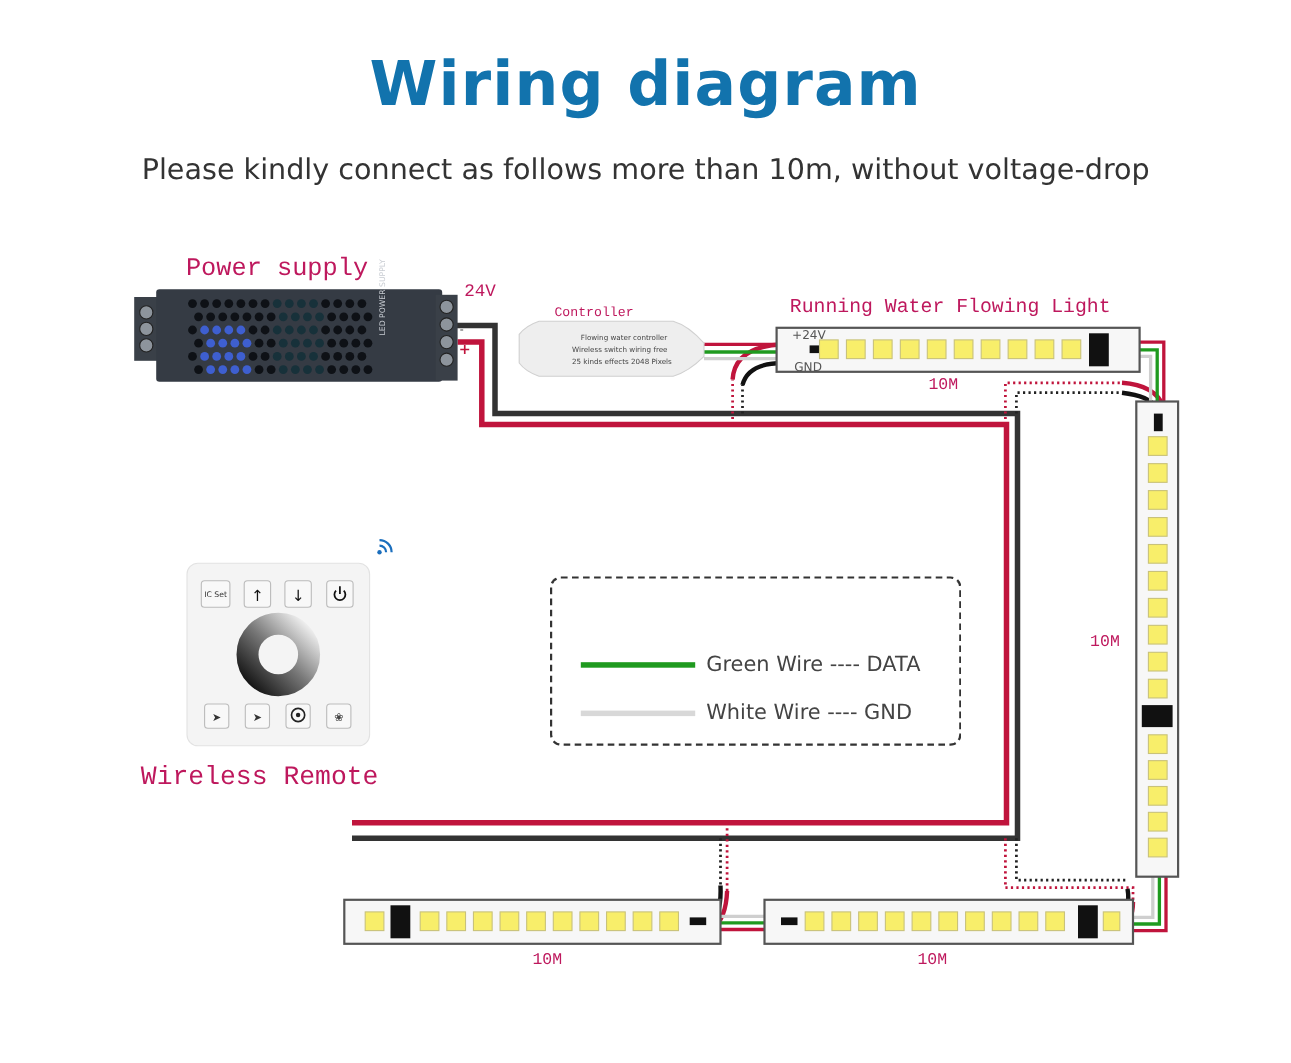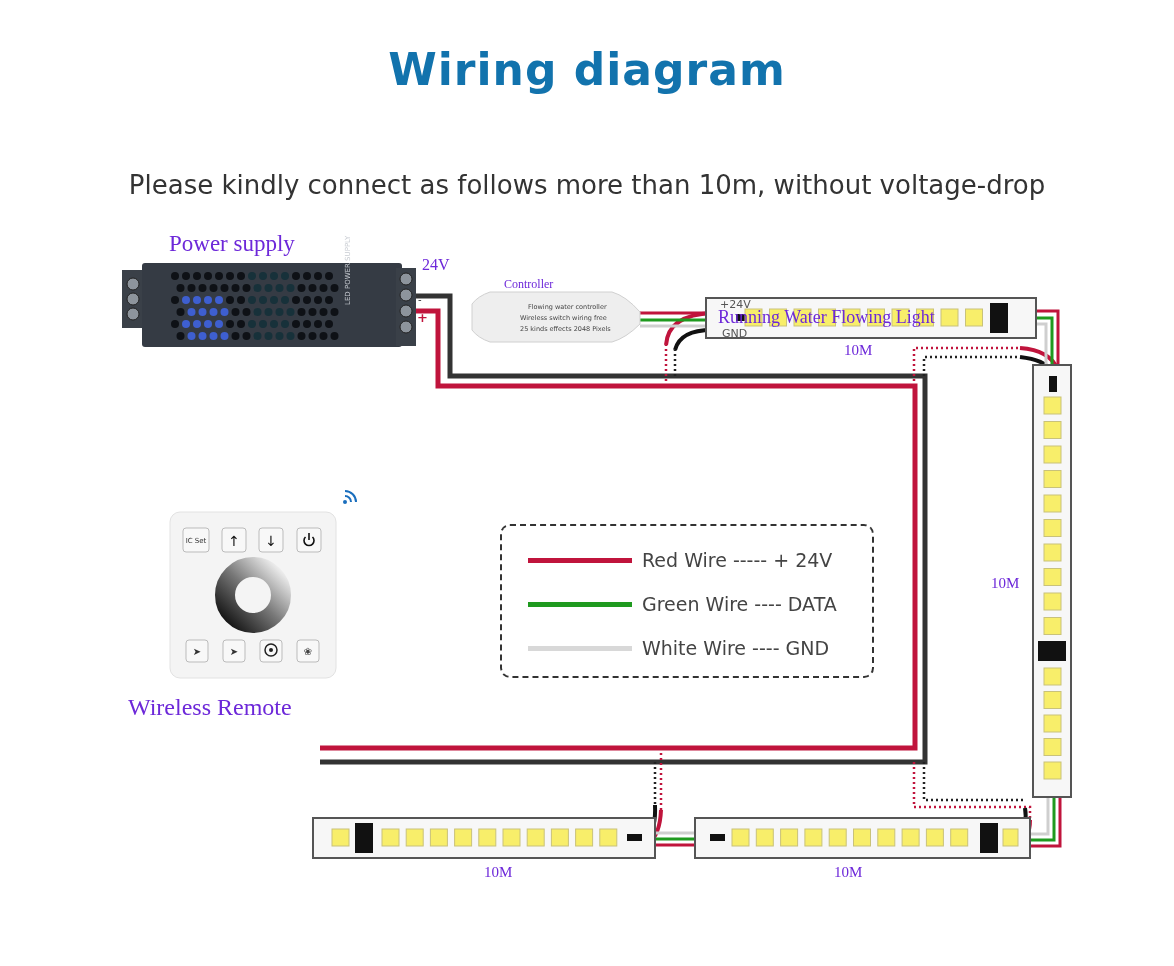--- a/index.html
+++ b/index.html
@@ -1,19 +1,19 @@
 <!DOCTYPE html>
 <html><head>
 <meta charset="utf-8">
 <style>
   html, body { margin:0; padding:0; background:#ffffff; }
   body { width:1174px; height:966px; position:relative; overflow:hidden; font-family:"DejaVu Sans", sans-serif; }
-  .title { position:absolute; left:0; width:1174px; top:44px; text-align:center; font-family:"DejaVu Sans", sans-serif; font-weight:bold; font-size:44px; color:#1273ad; letter-spacing:1px; }
-  .subtitle { position:absolute; left:0; width:1174px; top:140px; text-align:center; font-family:"DejaVu Sans", sans-serif; font-size:26px; color:#333333;margin-top:30px; }
-  .label { position:absolute; font-family:Liberation Serif, serif; color:#6d28d9; white-space:nowrap; }
+  .title { position:absolute; left:0; width:1174px; top:44px; text-align:center; font-family:"DejaVu Sans", sans-serif; font-weight:bold; font-size:56px; color:#1273ad; letter-spacing:1px; }
+  .subtitle { position:absolute; left:0; width:1174px; top:140px; text-align:center; font-family:"DejaVu Sans", sans-serif; font-size:26px; color:#333333; }
+  .label { position:absolute; font-family:Liberation Mono, monospace; color:#be185d; white-space:nowrap; }
   svg#diagram { position:absolute; left:0; top:0; }
   .legend { position:absolute; left:500px; top:524px; width:374px; height:154px; border:2px dashed #333; border-radius:10px; box-sizing:border-box; }
   .legend-row { position:absolute; left:26px; height:24px; display:flex; align-items:center; }
   .legend-swatch { width:104px; height:5px; margin-right:10px; }
   .legend-text { font-size:19px; color:#444; white-space:nowrap; }
 </style>
 </head>
 <body>
 
 <div class="title">Wiring diagram</div>
@@ -300,32 +300,28 @@
       <circle cx="345" cy="502" r="2" fill="#1a6ebd"></circle>
       <path d="M345,496 A6,6 0 0 1 351,502" fill="none" stroke="#1a6ebd" stroke-width="2"></path>
       <path d="M345,491 A11,11 0 0 1 356,502" fill="none" stroke="#1a6ebd" stroke-width="2"></path>
     </g>
   </g>
 </svg>
 
 <div class="label" style="left:169px; top:231px; font-size:23px;">Power supply</div>
 <div class="label" style="left:422px; top:256px; font-size:16px;">24V</div>
 <div class="label" style="left:504px; top:277px; font-size:12px;">Controller</div>
-<div class="label" style="left:718px; top:270px; font-size:18px;margin-top:37px;">Running Water Flowing Light</div>
+<div class="label" style="left:718px; top:270px; font-size:18px;">Running Water Flowing Light</div>
 <div class="label" style="left:844px; top:342px; font-size:15px;">10M</div>
 <div class="label" style="left:991px; top:575px; font-size:15px;">10M</div>
 <div class="label" style="left:834px; top:864px; font-size:15px;">10M</div>
 <div class="label" style="left:484px; top:864px; font-size:15px;">10M</div>
 <div class="label" style="left:128px; top:694px; font-size:24px;text-align:right;">Wireless Remote</div>
 
 <div class="legend">
-  <div class="legend-row" style="top:22px;">
-    <div class="legend-swatch" style="background: rgb(192, 20, 60);"></div>
-    <span class="legend-text">Red Wire ----- + 24V</span>
-  </div>
   <div class="legend-row" style="top:66px;">
     <div class="legend-swatch" style="background: rgb(31, 154, 31);"></div>
     <span class="legend-text">Green Wire ---- DATA</span>
   </div>
   <div class="legend-row" style="top:110px;">
     <div class="legend-swatch" style="background: rgb(216, 216, 216);"></div>
     <span class="legend-text">White Wire ---- GND</span>
   </div>
 </div>
 

